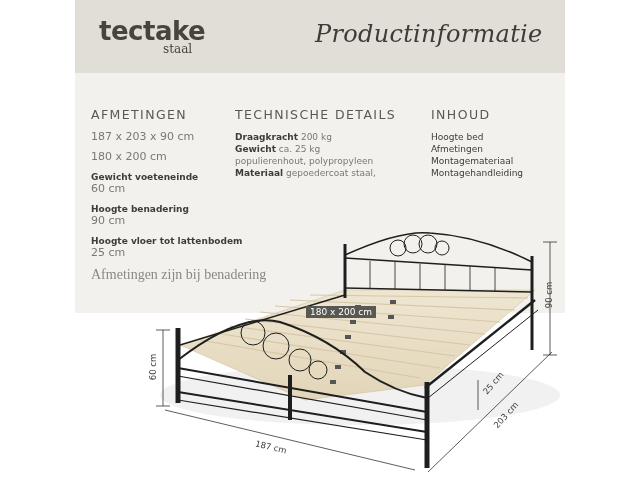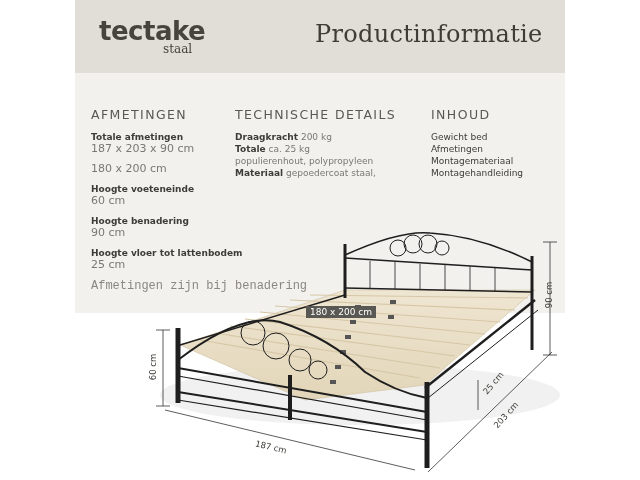--- a/index.html
+++ b/index.html
@@ -20,34 +20,35 @@
     font-size: 26px; color: #46443d; letter-spacing: -0.5px; line-height: 26px;
   }
   .logo-sub {
     font-family: "DejaVu Serif", serif; font-size: 12px; color: #46443d;
     position: absolute; left: 64px; top: 24px;
   }
   .title {
     position: absolute; left: 240px; top: 20px;
     font-family: "DejaVu Serif", serif; font-size: 24px; color: #3e3c36;
     letter-spacing: 0.3px;
+    font-style: italic;
   }
   .panel {
     position: absolute; left: 75px; top: 73px; width: 490px; height: 240px;
     background: #f2f1ed;
   }
   .col { position: absolute; top: 34px; }
   .col-h {
     font-size: 12.5px; letter-spacing: 1.4px; color: #5a5852; margin-bottom: 9px;
     font-family: "DejaVu Sans", sans-serif; font-weight: normal;
   }
   .spec { margin-bottom: 9px; }
   .spec-label { font-size: 9px; font-weight: bold; color: #3e3c36; line-height: 12px; font-family: "DejaVu Sans", sans-serif; }
   .spec-val { font-size: 11px; color: #7a7872; line-height: 11px; font-family: "DejaVu Sans", sans-serif; }
-  .note { font-size: 12px; color: #8a8882; font-family: Liberation Mono, monospace; margin-top: 8px; }
+  .note { font-size: 14px; color: #8a8882; font-family: Liberation Serif, serif; margin-top: 8px; }
   .line { font-size: 9px; color: #3e3c36; line-height: 12px; font-family: "DejaVu Sans", sans-serif; }
   .line b { font-weight: bold; }
   .line .v { color: #7a7872; font-weight: normal; }
   .bed { position: absolute; left: 0; top: 0; width: 640px; height: 480px; }
   .dim { position: absolute; font-size: 8.5px; color: #3e3c36; font-family: "DejaVu Sans", sans-serif; white-space: nowrap; }
   .badge {
     position: absolute; left: 306px; top: 306px; background: #5a5852; color: #ffffff;
     font-size: 9px; padding: 1px 4px; font-family: "DejaVu Sans", sans-serif;
   }
 </style>
@@ -59,63 +60,62 @@
     <div class="logo-main">tectake</div>
     <div class="logo-sub">staal</div>
   </div>
   <div class="title">Productinformatie</div>
 </div>
 
 <div class="panel">
   <div class="col" style="left:16px;">
     <div class="col-h">AFMETINGEN</div>
     <div class="spec">
-      <div class="spec-label">Totale afmetingen</div>
       <div class="spec-val">187 x 203 x 90 cm</div>
     </div>
     <div class="spec">
       <div class="spec-val">180 x 200 cm</div>
     </div>
     <div class="spec">
-      <div class="spec-label">Hoogte voeteneinde</div>
+      <div class="spec-label">Gewicht voeteneinde</div>
       <div class="spec-val">60 cm</div>
     </div>
     <div class="spec">
       <div class="spec-label">Hoogte benadering</div>
       <div class="spec-val">90 cm</div>
     </div>
     <div class="spec">
       <div class="spec-label">Hoogte vloer tot lattenbodem</div>
       <div class="spec-val">25 cm</div>
     </div>
     <div class="note">Afmetingen zijn bij benadering</div>
   </div>
 
   <div class="col" style="left:160px;">
     <div class="col-h">TECHNISCHE DETAILS</div>
     <div class="line">
       <b>Draagkracht</b>
       <span class="v">200 kg</span>
     </div>
     <div class="line">
-      <b>Totale</b>
+      <b>Gewicht</b>
       <span class="v">ca. 25 kg</span>
     </div>
     <div class="line">
       <span class="v">populierenhout, polypropyleen</span>
     </div>
     <div class="line">
       <b>Materiaal</b>
       <span class="v">gepoedercoat staal,</span>
     </div>
   </div>
 
   <div class="col" style="left:356px;">
     <div class="col-h">INHOUD</div>
-    <div class="line">Gewicht bed</div>
+    <div class="line">Hoogte bed</div>
     <div class="line">Afmetingen</div>
     <div class="line">Montagemateriaal</div>
     <div class="line">Montagehandleiding</div>
   </div>
 </div>
 
 <svg class="bed" viewBox="0 0 640 480">
   <defs>
     <linearGradient id="slat" x1="0" y1="0" x2="0" y2="1">
       <stop offset="0" stop-color="#efe6d2"></stop>

